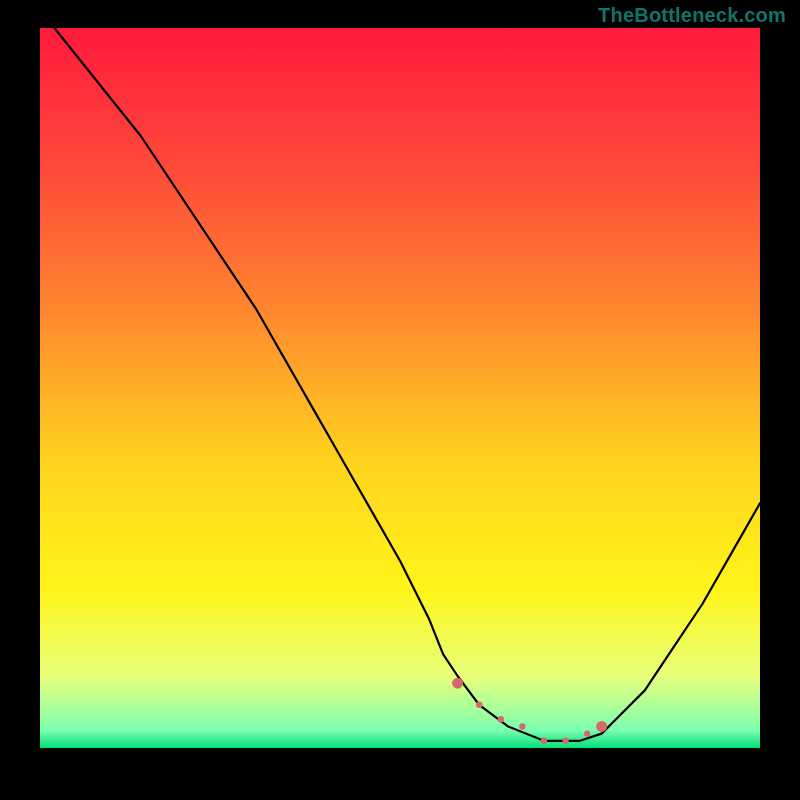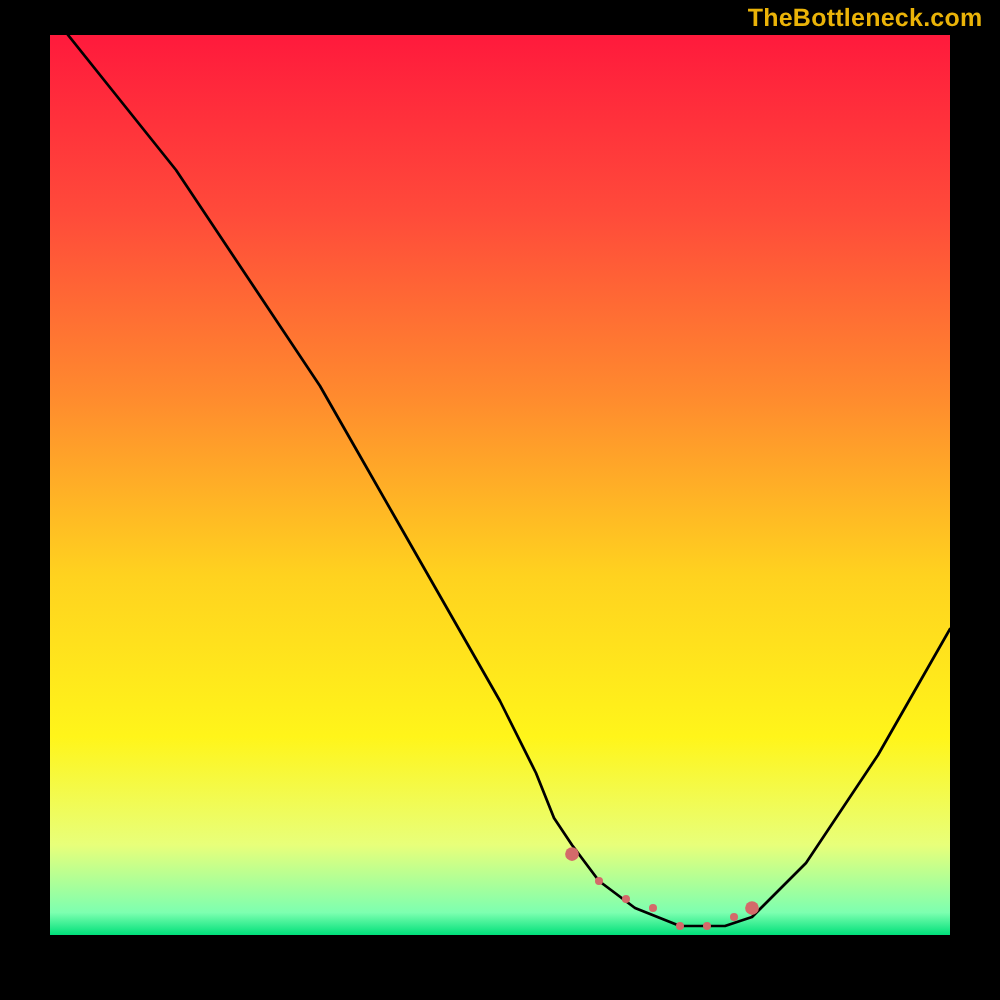--- a/index.html
+++ b/index.html
@@ -14,21 +14,21 @@
   .frame {
     position: relative;
     width: 800px;
     height: 800px;
     background: #000;
   }
   .watermark {
     position: absolute;
     top: 4px;
     right: 14px;
-    color: #eab308;
+    color: #0f766e;
     font-size: 20px;
     font-weight: 600;
     letter-spacing: 0.2px;
     z-index: 5;
     user-select: none;
   }
   .plot {
     position: absolute;
     left: 40px;
     top: 28px;

